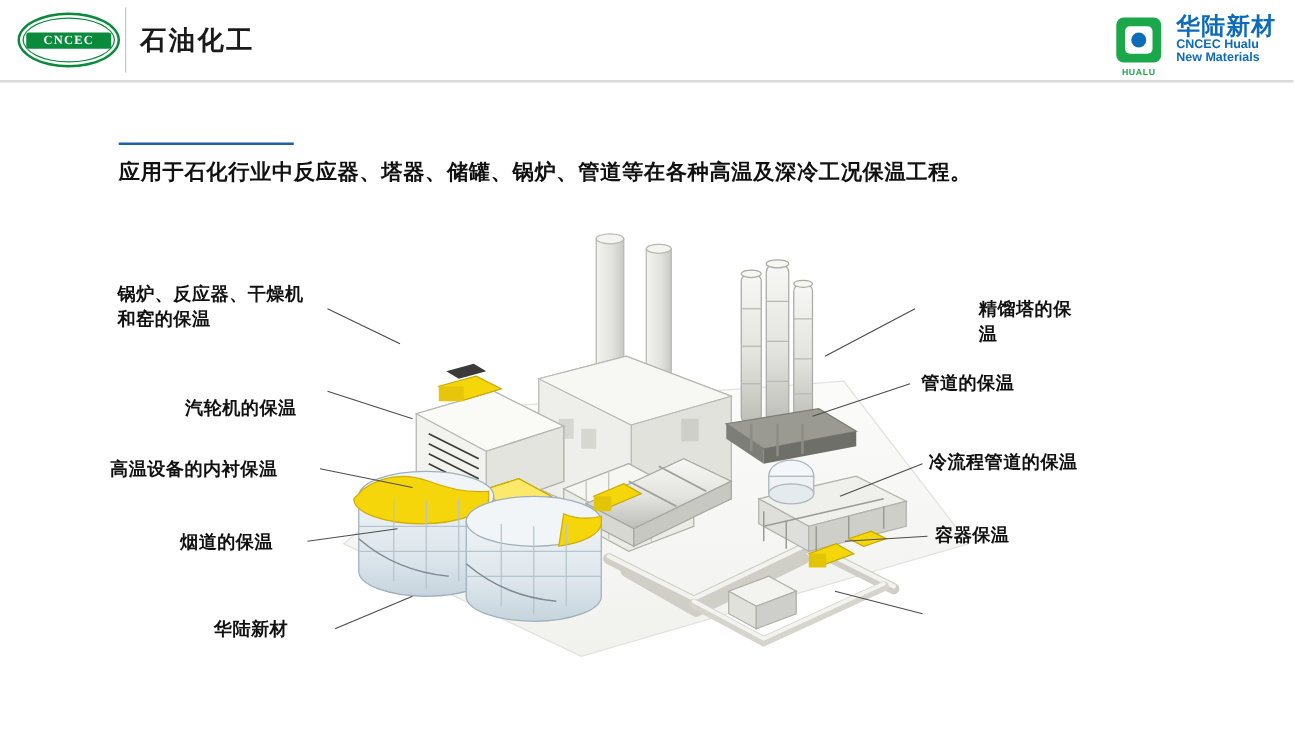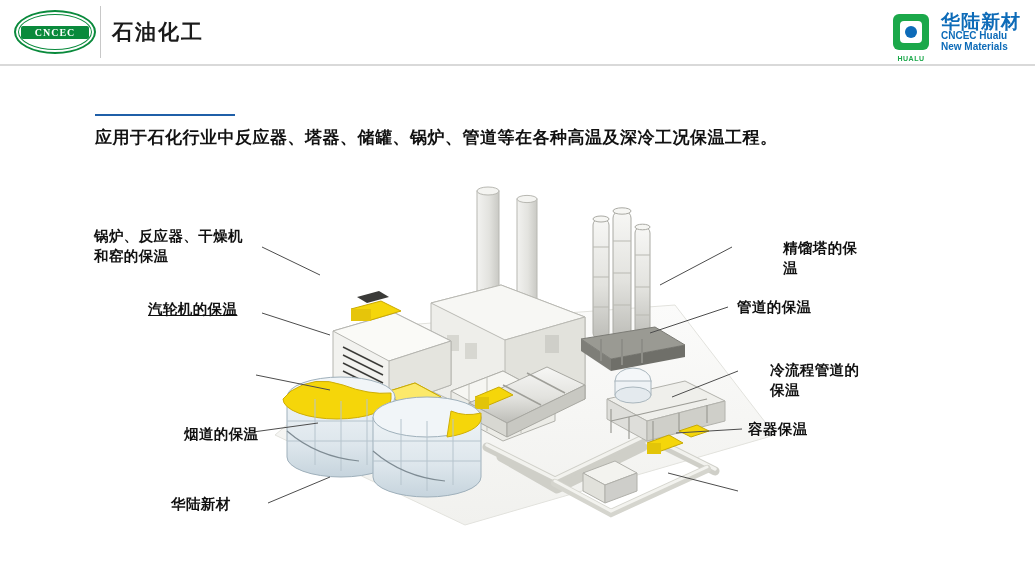--- a/index.html
+++ b/index.html
@@ -492,30 +492,31 @@
         <path d="M268,318 L330,292"></path>
 
         <path d="M732,62 L660,100"></path>
         <path d="M728,122 L650,148"></path>
         <path d="M738,186 L672,212"></path>
         <path d="M742,244 L676,248"></path>
         <path d="M738,306 L668,288"></path>
       </g>
     </svg>
 
-    <div class="label" style="left:148px; top:115px;text-decoration:underline;">汽轮机的保温</div>
-
-
-    <div class="label" style="left:144px; top:240px;margin-left:40px;">烟道的保温</div>
+    <div class="label" style="left:148px; top:133px;">汽轮机的保温</div>
+
+    <div class="label" style="left:88px; top:182px;">高温设备的内衬保温</div>
+
+    <div class="label" style="left:144px; top:240px;">烟道的保温</div>
 
     <div class="label" style="left:171px; top:310px;">华陆新材</div>
 
     <div class="label" style="left:759px; top:54px;margin-left:24px;">精馏塔的保温</div>
 
     <div class="label" style="left:737px; top:113px;">管道的保温</div>
 
-    <div class="label" style="left:770px; top:176px;">冷流程管道的保温</div>
+    <div class="label" style="left:743px; top:176px;">冷流程管道的保温</div>
 
     <div class="label" style="left:748px; top:235px;">容器保温</div>
 
 
   </div>
 </div>
 
 </body></html>

